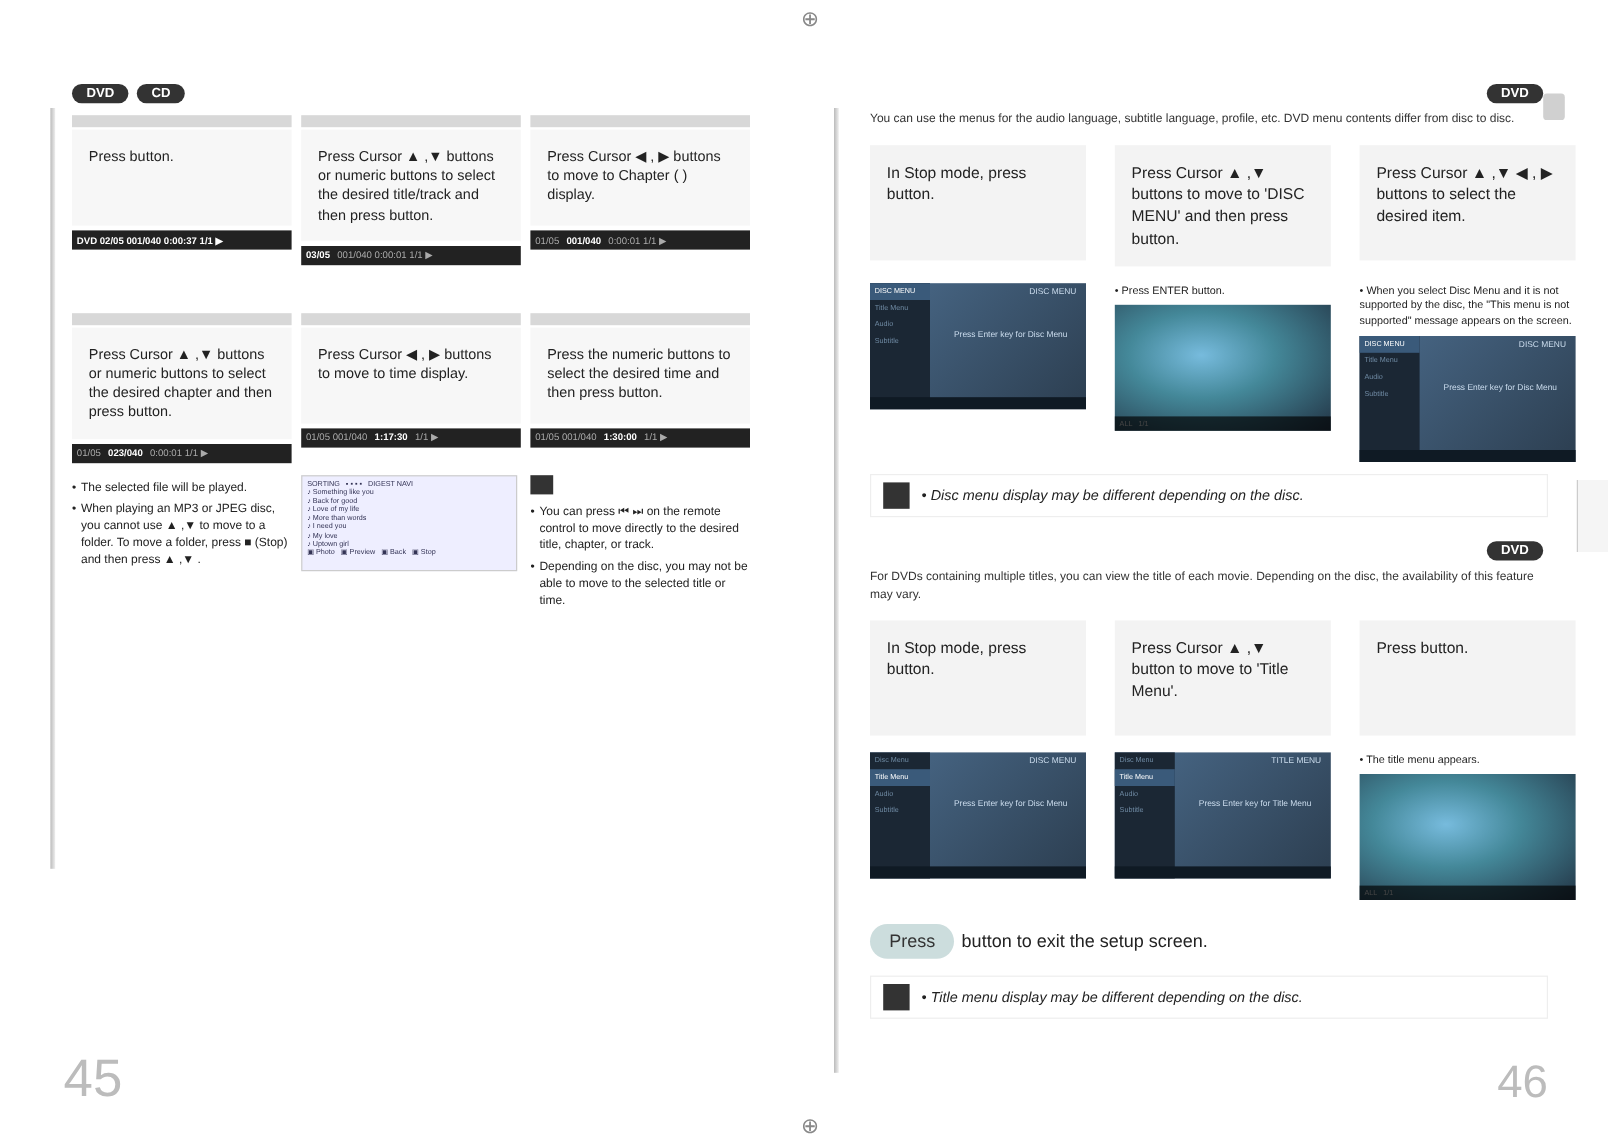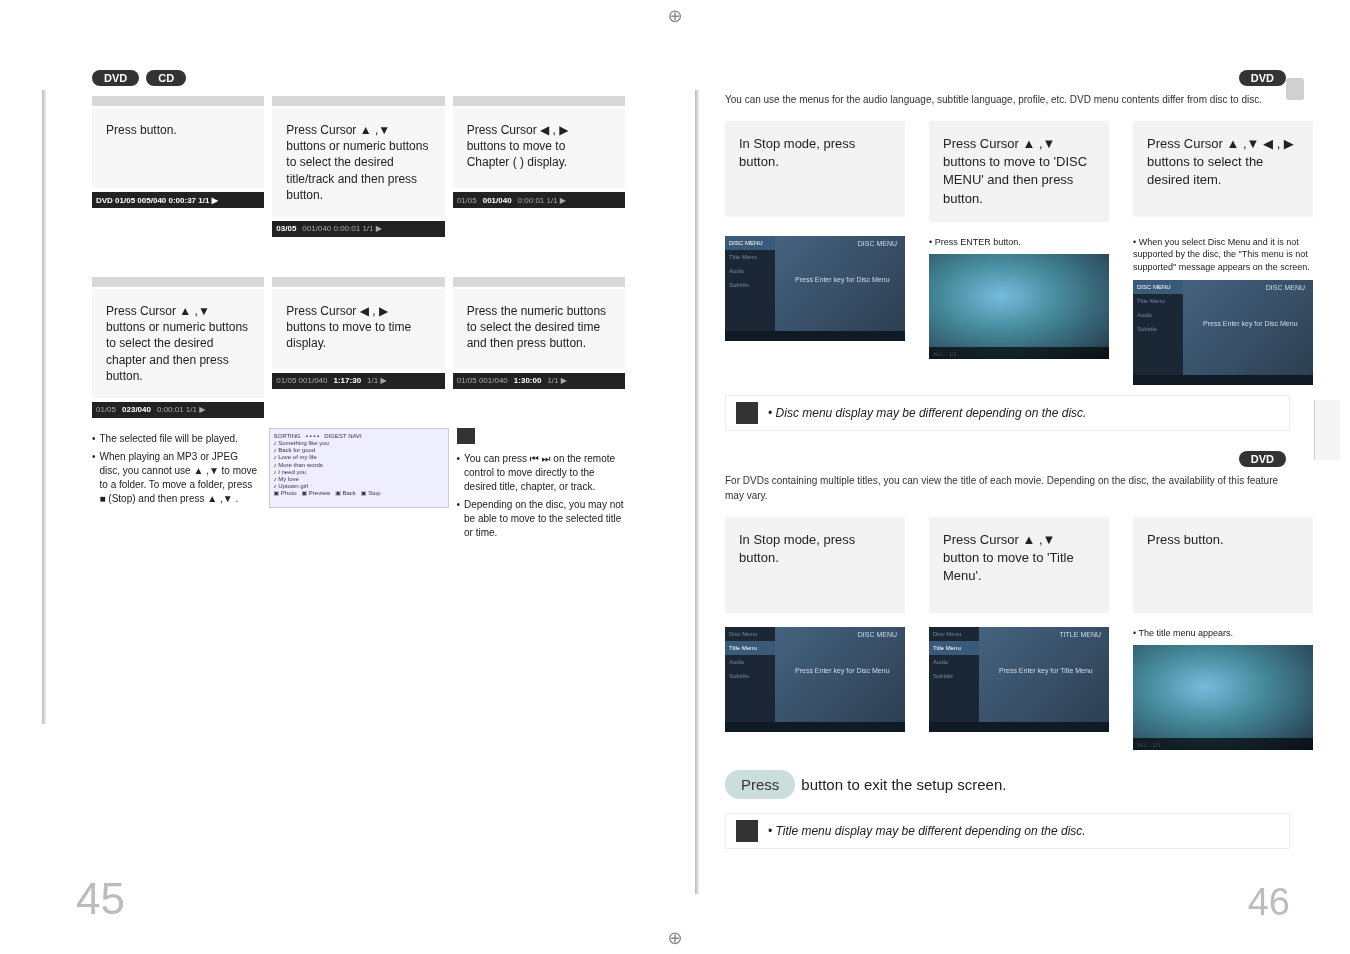--- a/index.html
+++ b/index.html
@@ -15,21 +15,21 @@
   .page-wrap {
     display: flex;
     width: 100%;
     height: 100%;
   }
   .page {
     width: 50%;
     padding: 70px 40px 30px 40px;
     position: relative;
   }
-  .page-left { padding-left: 92px; padding-right: 50px; }
+  .page-left { padding-left: 60px; padding-right: 50px; }
   .page-right { padding-left: 50px; padding-right: 60px; }
   .gutter-mark {
     position: absolute;
     left: 50%;
     transform: translateX(-50%);
     color: #888;
     font-size: 18px;
   }
   .gutter-top { top: 5px; }
   .gutter-bot { bottom: 5px; }
@@ -116,21 +116,21 @@
   .note-box {
     background: #333;
     color: #fff;
     font-size: 9px;
     padding: 3px 8px;
     display: inline-block;
     margin-bottom: 4px;
   }
   .foot-left {
     position: absolute;
-    left: 76px;
+    left: 53px;
     bottom: 30px;
     font-size: 44px;
     color: #bcbcbc;
     font-weight: 300;
   }
   .foot-right {
     position: absolute;
     right: 60px;
     bottom: 30px;
     font-size: 38px;
@@ -244,21 +244,21 @@
     <div>
       <span class="pill pill-dark">DVD</span>
       <span class="pill pill-dark">CD</span>
     </div>
 
     <div class="grid">
       <div class="cell">
         <div class="cell-head"></div>
         <div class="cell-body">Press           button.</div>
         <div class="osd">
-            <span class="hl">DVD   01/05   005/040  0:00:37   1/1 ▶</span>
+            <span class="hl">DVD   02/05   001/040  0:00:37   1/1 ▶</span>
           </div>
       </div>
       <div class="cell">
         <div class="cell-head"></div>
         <div class="cell-body">Press Cursor ▲ ,▼ buttons or numeric buttons to select the desired title/track and then press          button.</div>
         <div class="osd">
             <span class="hl">03/05</span>
             <span> 001/040  0:00:01  1/1 ▶</span>
           </div>
       </div>

